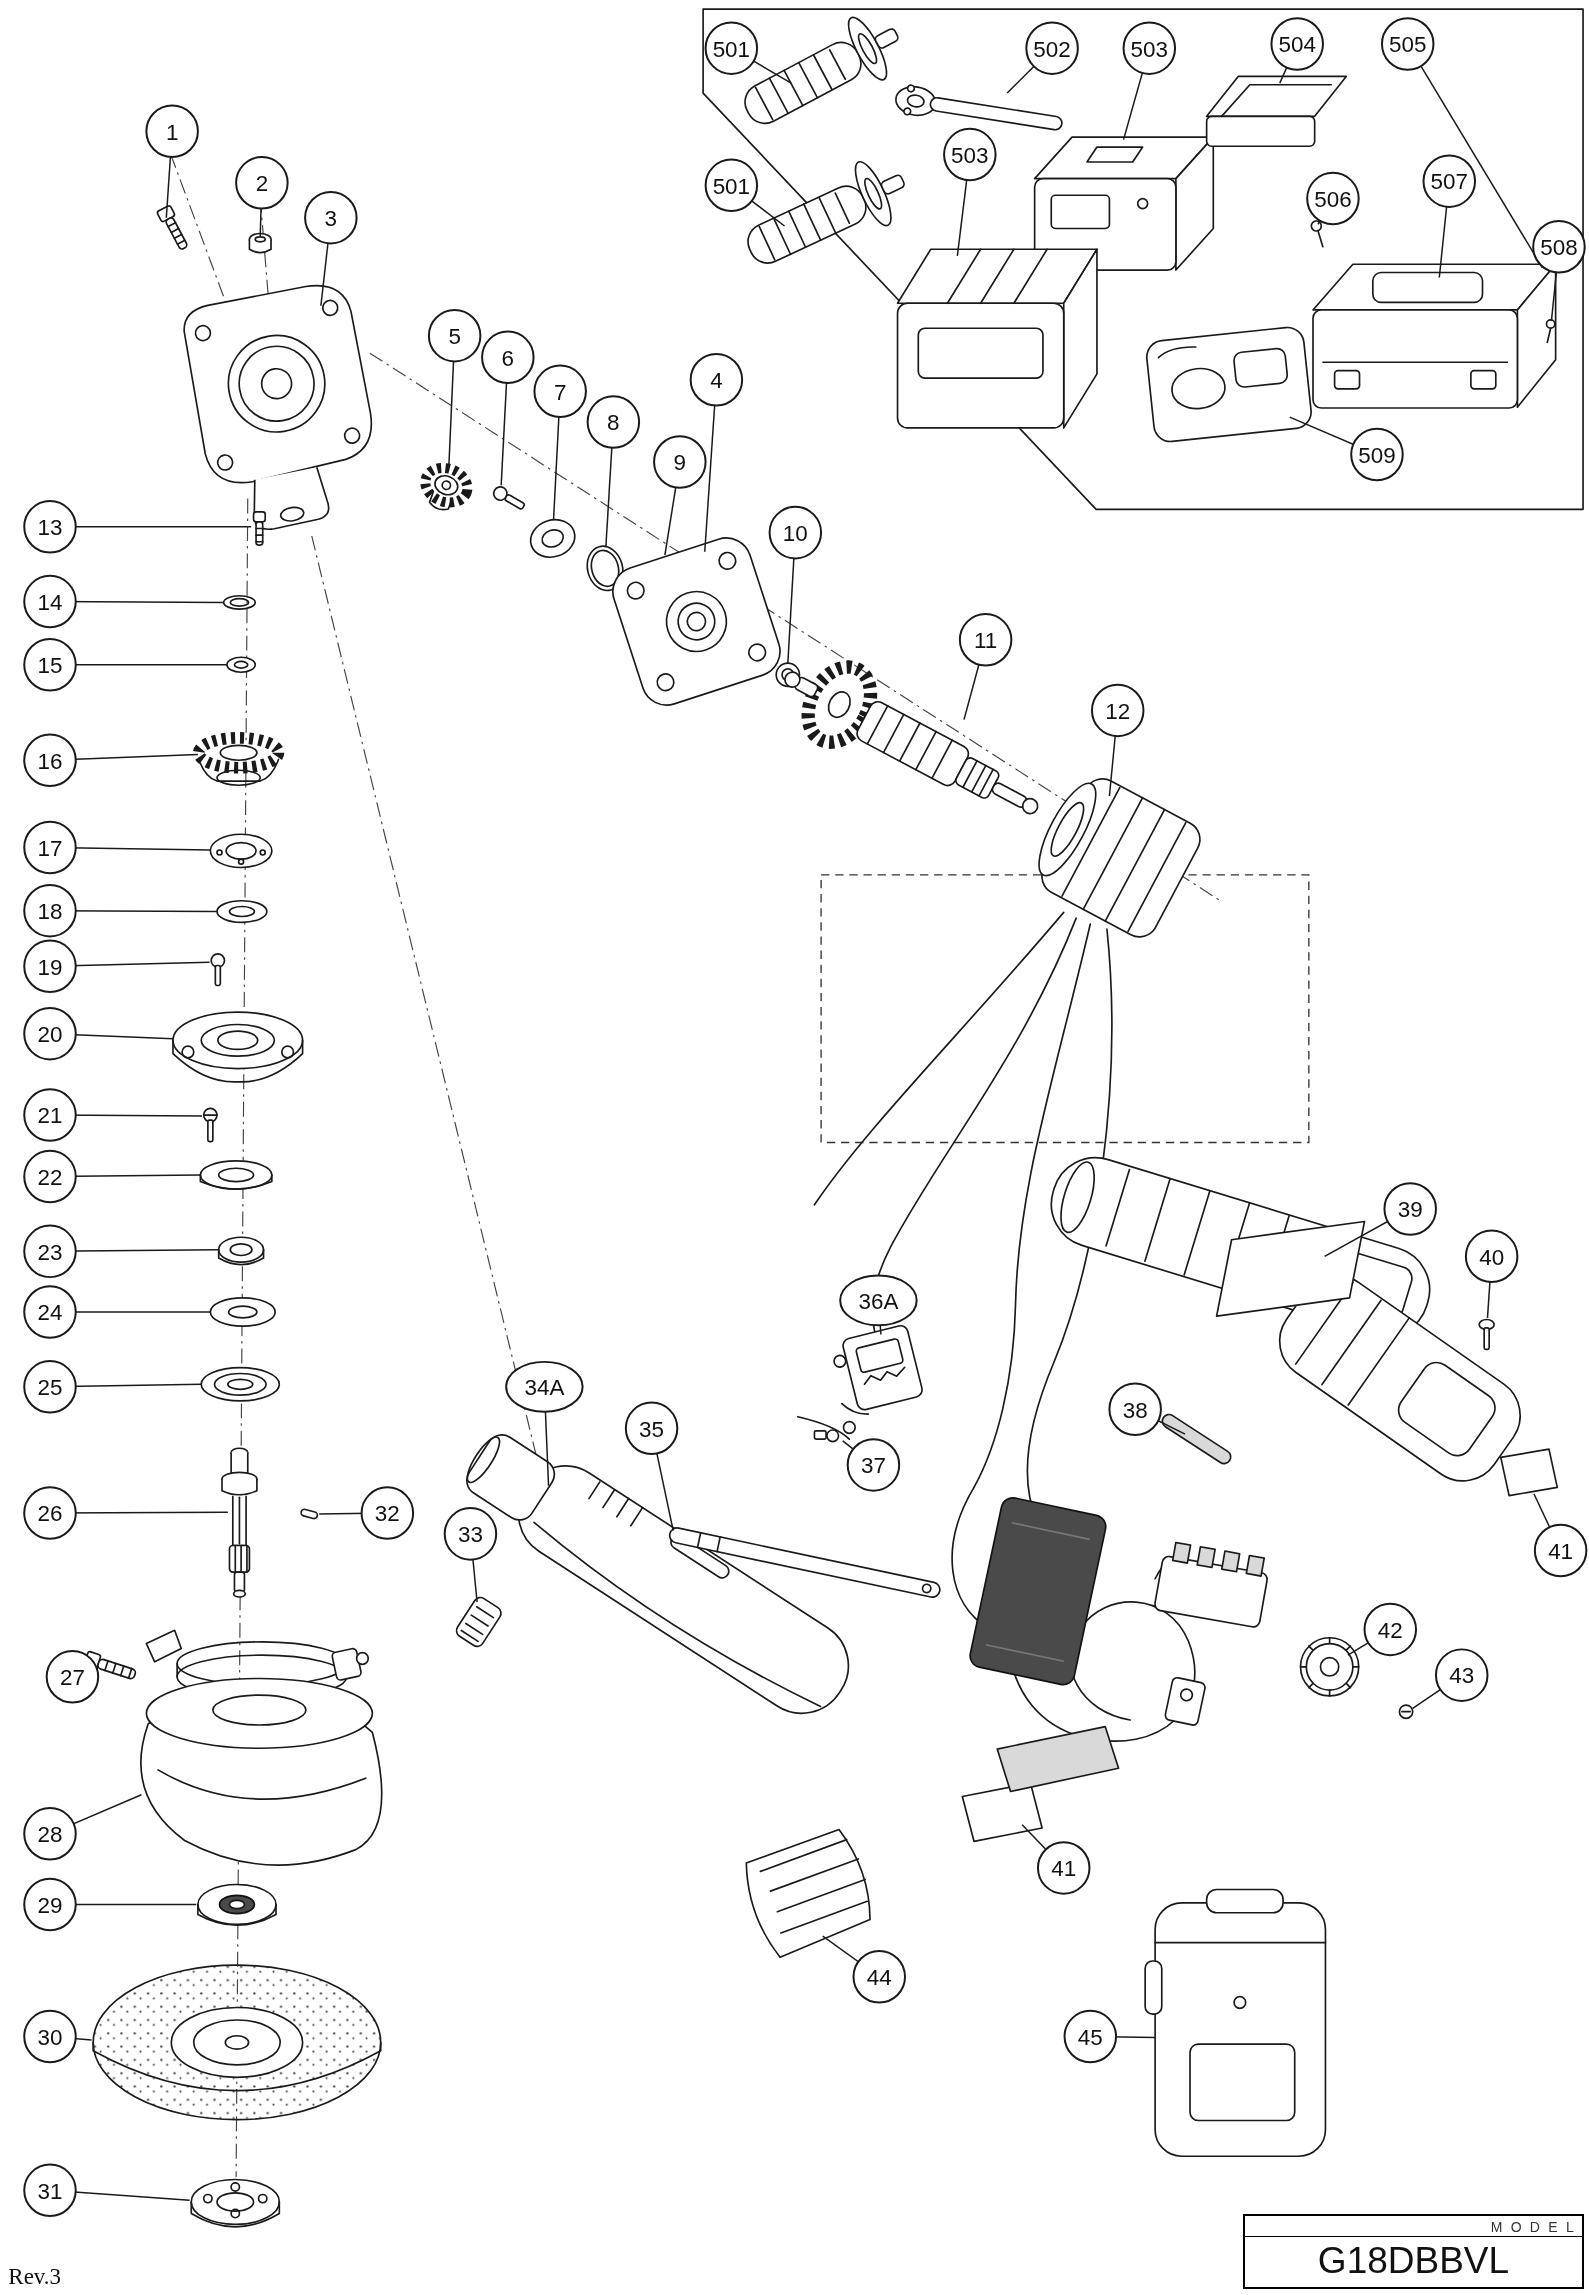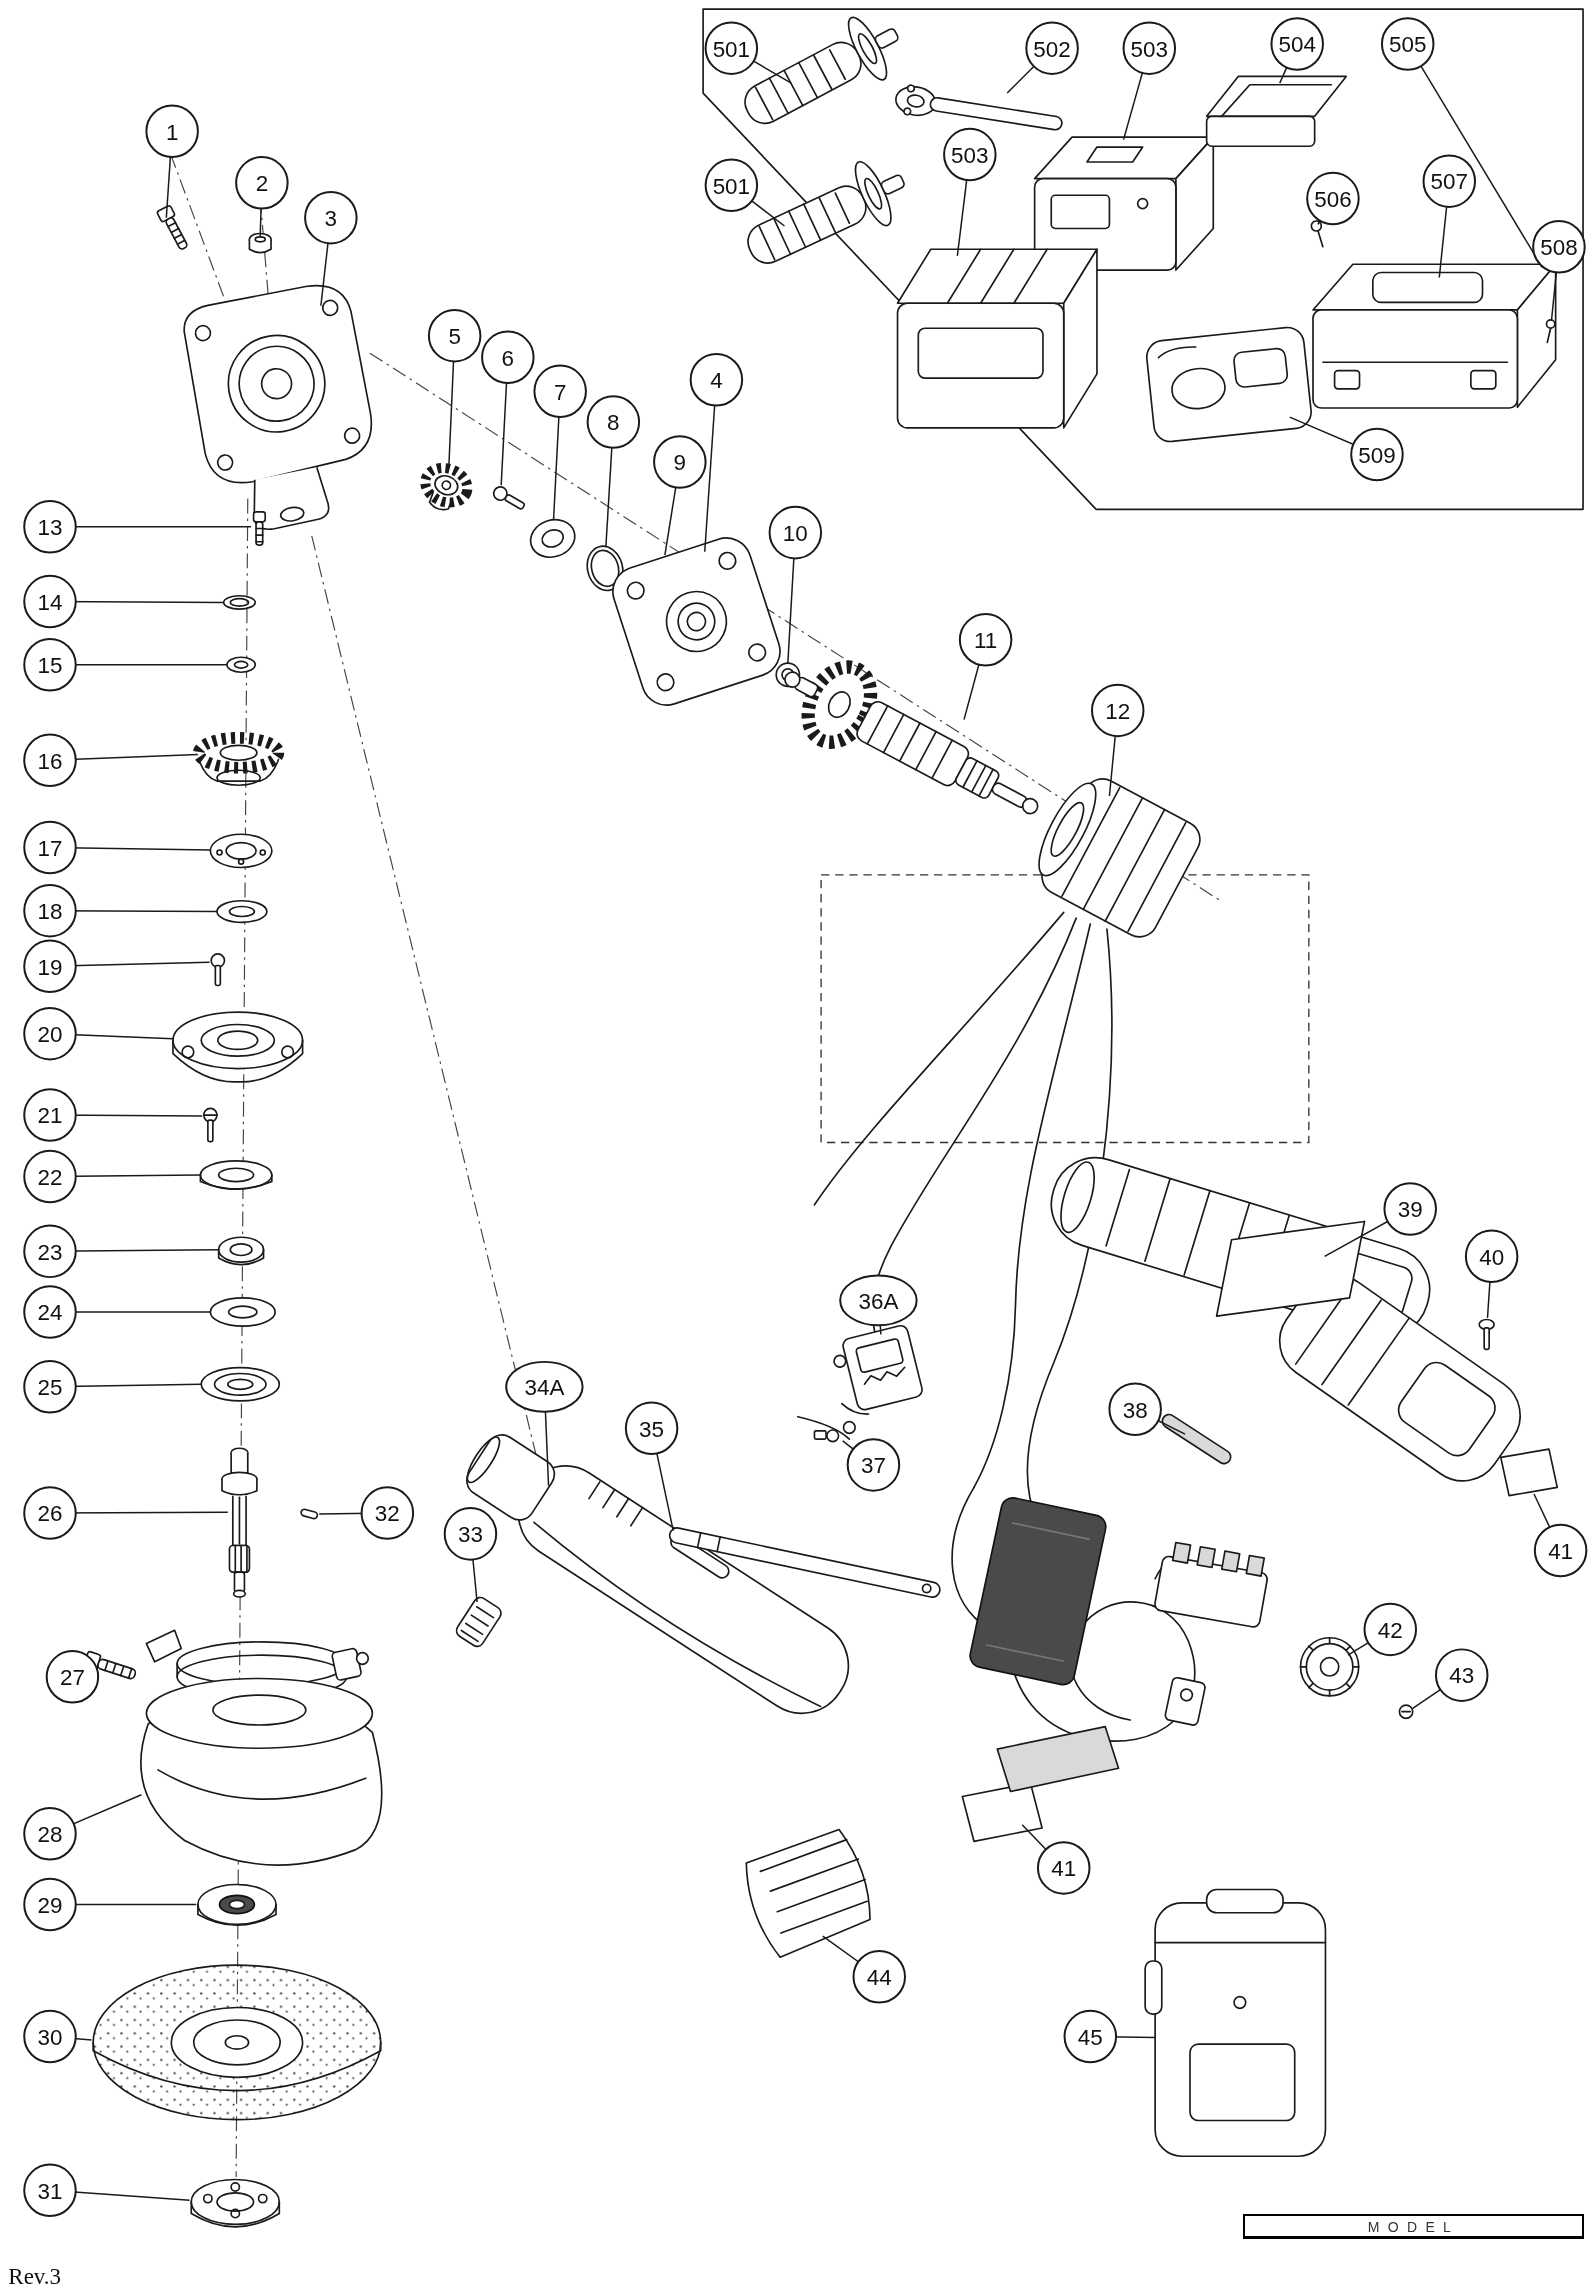--- a/index.html
+++ b/index.html
@@ -13,21 +13,21 @@
   .fg{fill:#d9d9d9;stroke:#1a1a1a;stroke-width:2;stroke-linejoin:round;}
   .dk{fill:#4a4a4a;stroke:#111;stroke-width:2;}
   .dash{fill:none;stroke:#333;stroke-width:1.6;stroke-dasharray:10 7;}
   .ddot{fill:none;stroke:#444;stroke-width:1.4;stroke-dasharray:18 6 3 6;}
   .leader{stroke:#1a1a1a;stroke-width:1.8;}
   .balloon{fill:#fff;stroke:#1a1a1a;stroke-width:2.4;}
   .balloon-label{font-family:"Liberation Sans",sans-serif;font-size:27px;fill:#111;
                  text-anchor:middle;dominant-baseline:central;}
 
   .model-box{position:absolute;left:1243px;top:2214px;width:337px;border:2.5px solid #000;background:#fff;}
-  .model-label{border-bottom:1.7px solid #000;text-align:center;font-size:14px;letter-spacing:8.3px;
+  .model-label{border-bottom:1.7px solid #000;text-align:right;font-size:14px;letter-spacing:8.3px;
                color:#333;padding:2.5px 0 1.7px 0;}
   .model-value{text-align:center;font-size:37px;color:#111;padding:3.3px 0 5px 0;}
   .revision{position:absolute;left:8.3px;top:2264px;font-size:23px;color:#111;font-family:Liberation Serif, serif;}
 </style>
 </head>
 <body>
 
 <div class="page">
   <svg id="diagram-svg" viewBox="0 0 1912 2762" width="1589" height="2295">
     <defs>
@@ -582,16 +582,17 @@
         <text x="1744" y="219" class="balloon-label">507</text>
         <circle cx="1876" cy="297" r="31" class="balloon"></circle>
         <text x="1876" y="298" class="balloon-label">508</text>
         <circle cx="1657" cy="547" r="31" class="balloon"></circle>
         <text x="1657" y="548" class="balloon-label">509</text>
       </g>
   </svg>
 
   <div class="model-box">
     <div class="model-label">MODEL</div>
+    <div class="model-value">G18DBBVL</div>
   </div>
   <div class="revision">Rev.3</div>
 </div>
 
 
 </body></html>

